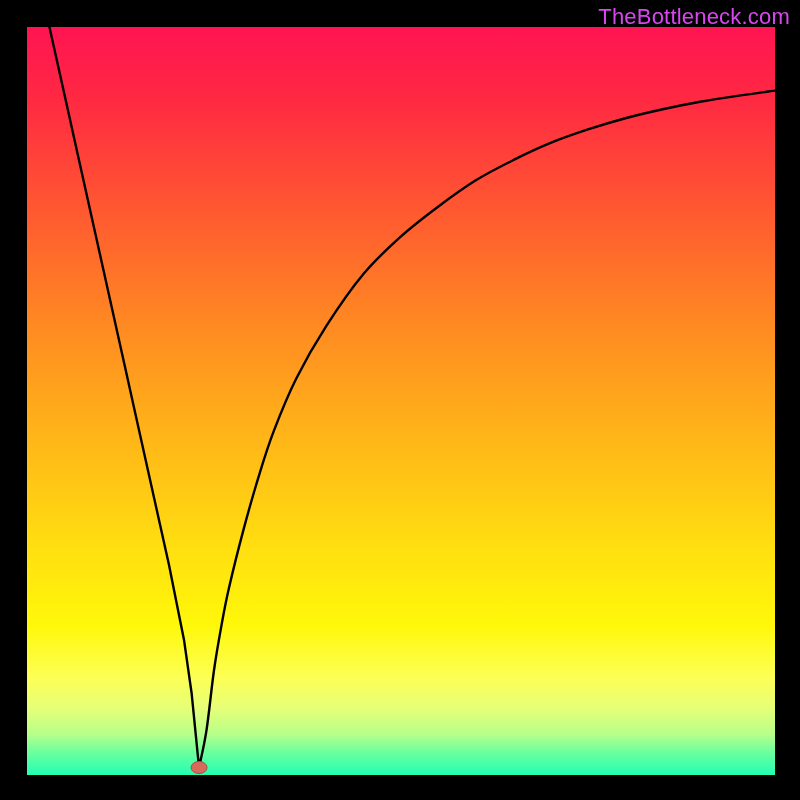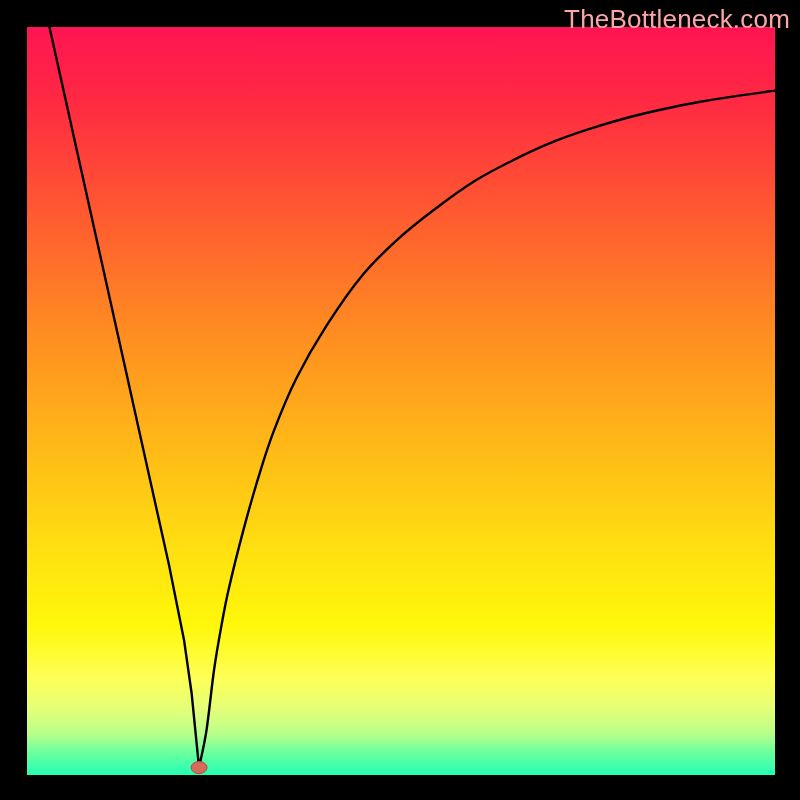--- a/index.html
+++ b/index.html
@@ -27,22 +27,22 @@
     height: 748px;
     
   }
   svg {
     display: block;
   }
   .watermark {
     position: absolute;
     top: 4px;
     right: 10px;
-    color: #fca5a5;
-    font-size: 26px;
+    color: #d946ef;
+    font-size: 22px;
     font-weight: 500;
     letter-spacing: 0.2px;
   }
 </style>
 </head>
 <body>
 
 <div class="frame">
   <div class="plot">
     <svg id="plot-svg" width="748" height="748" viewBox="0 0 748 748">

